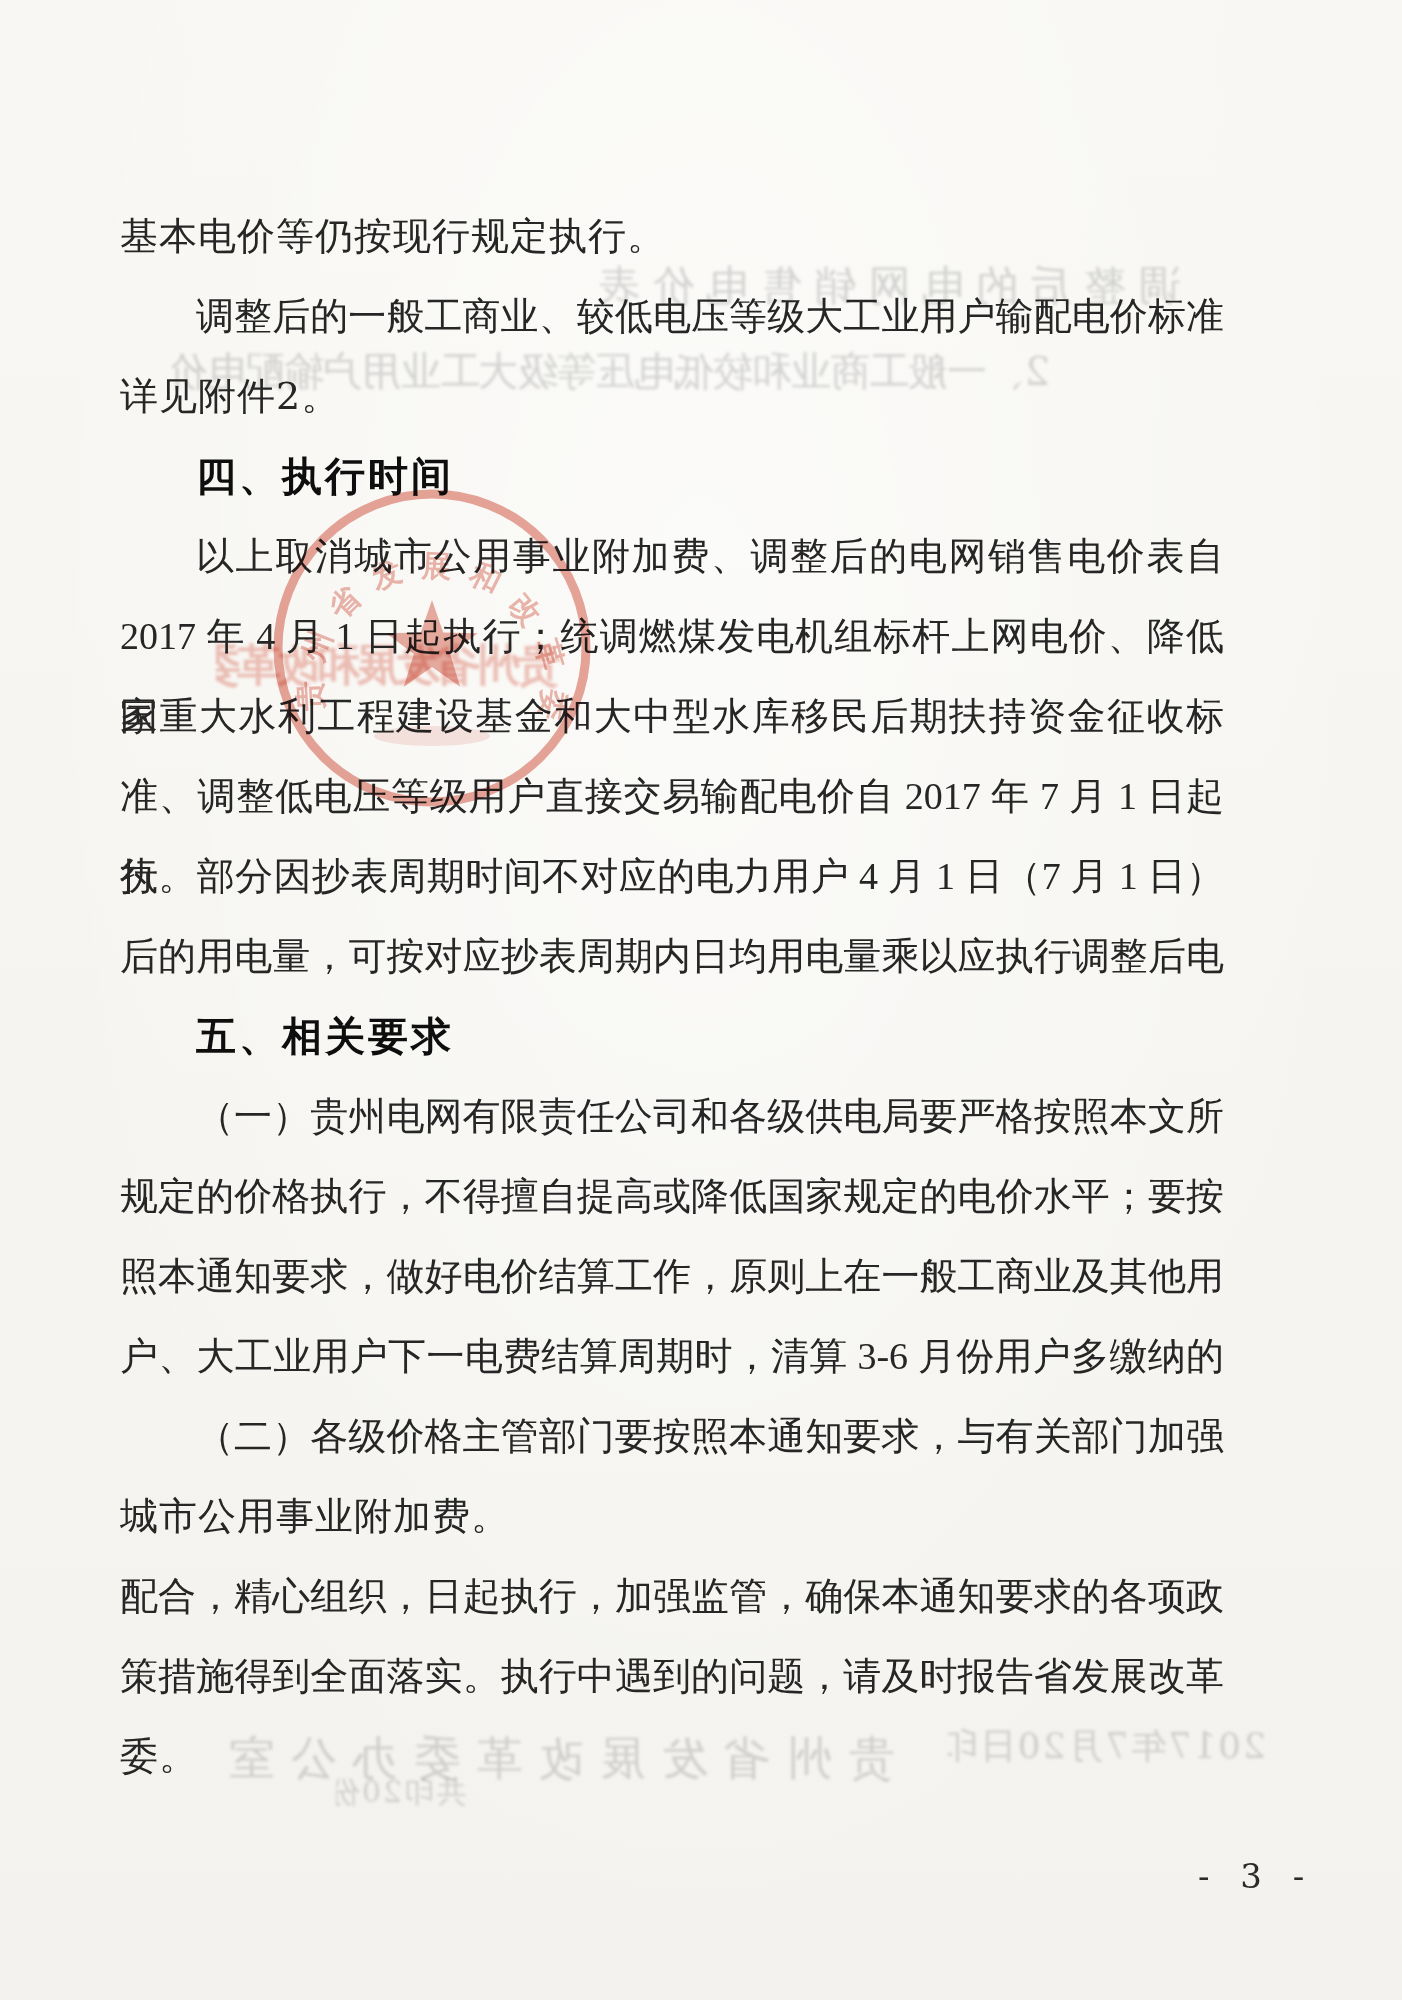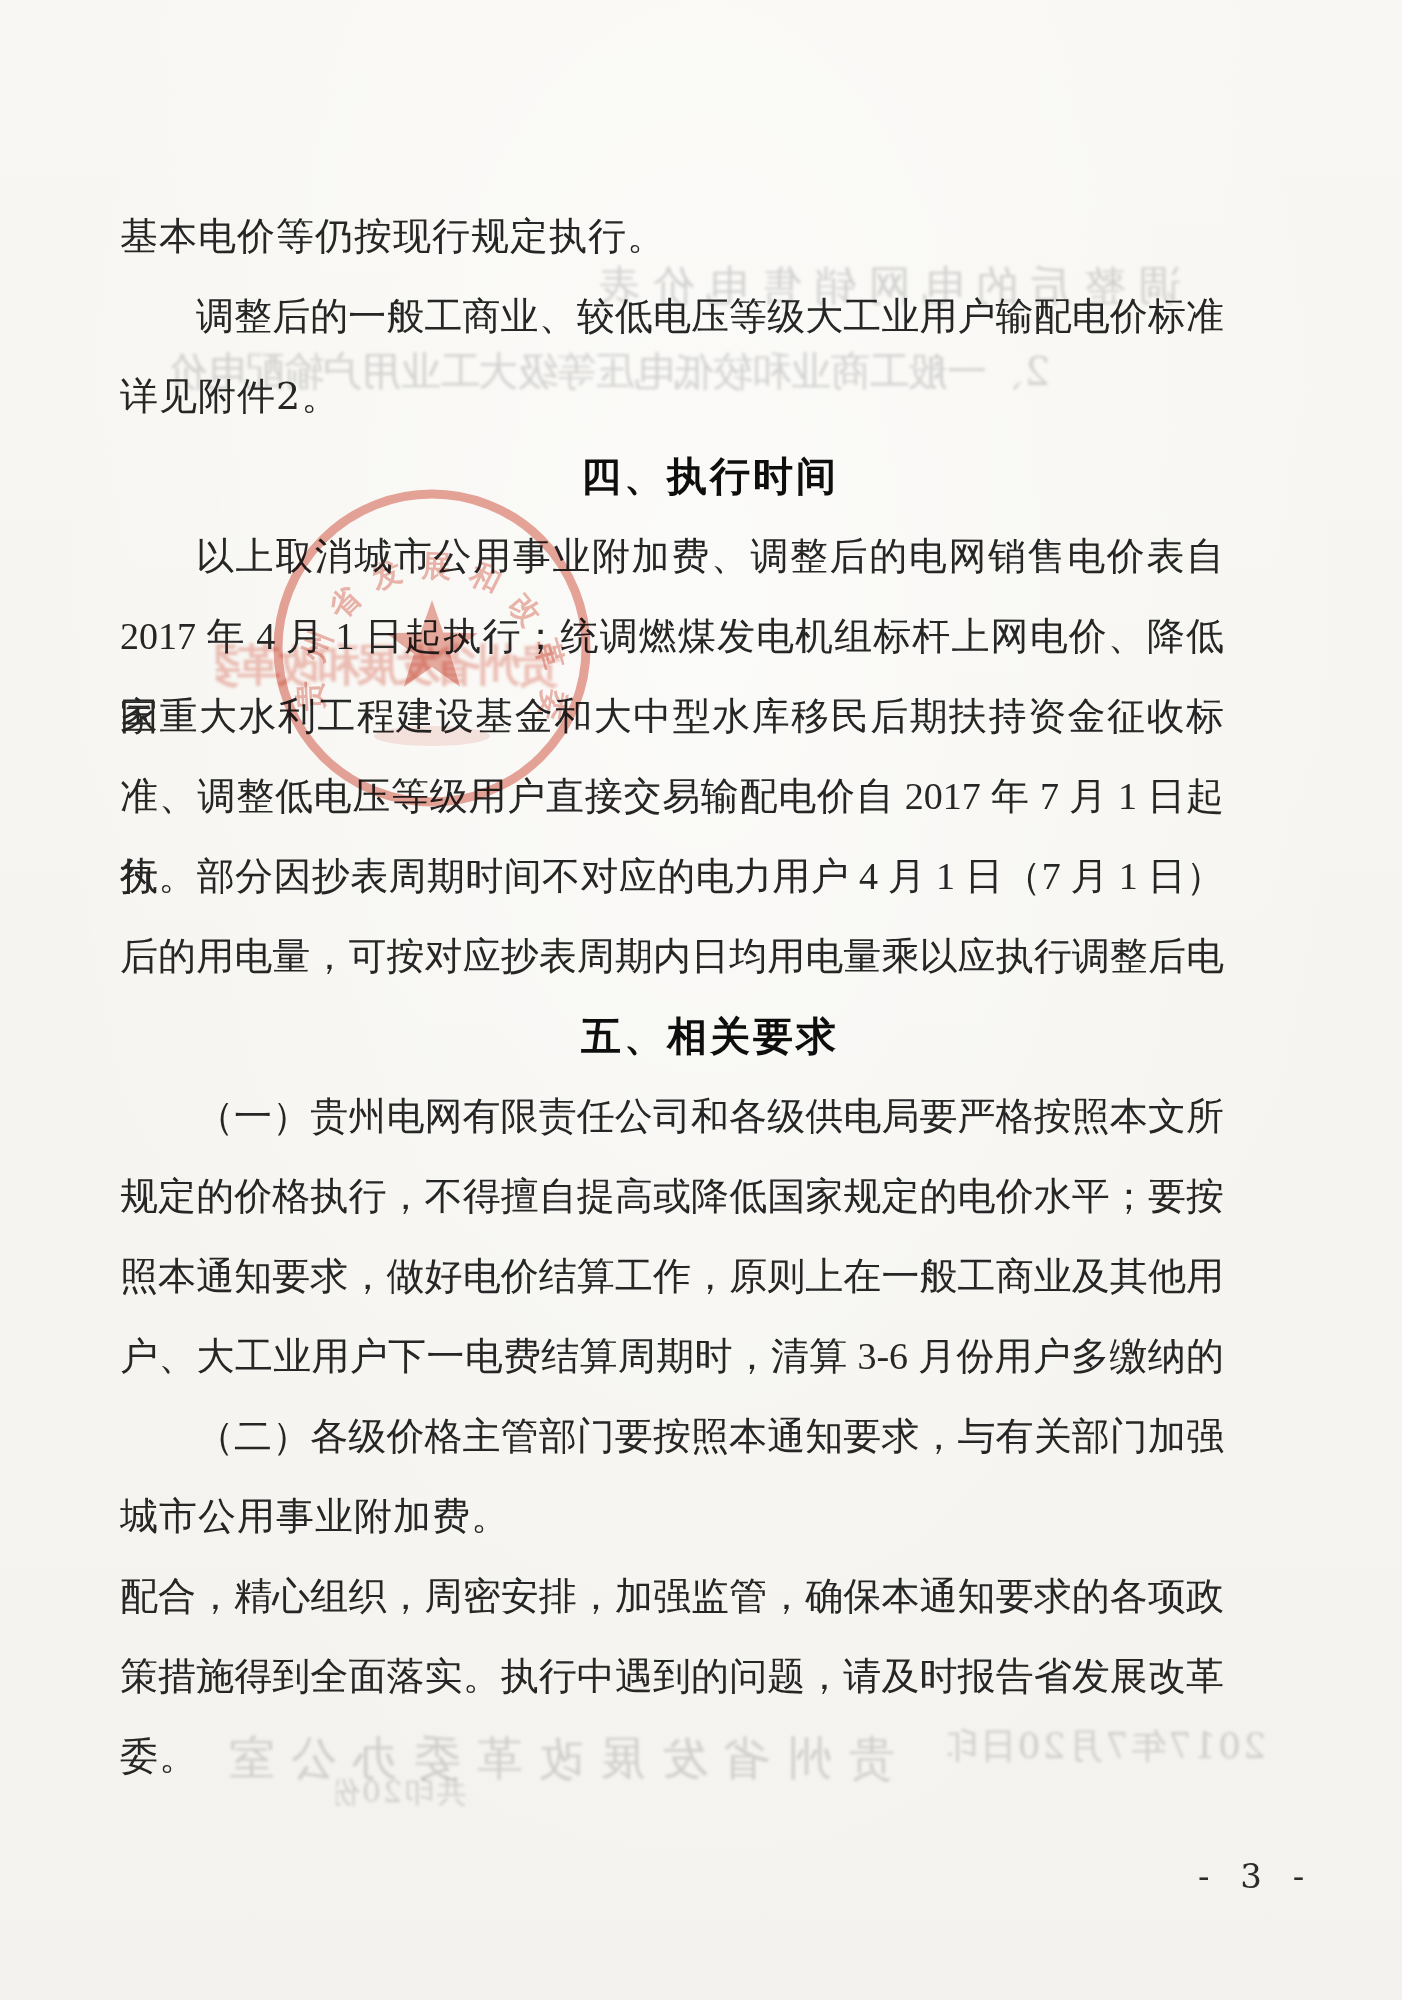--- a/index.html
+++ b/index.html
@@ -20,21 +20,21 @@
   }
   .line{
     height:80px;line-height:80px;font-size:38px;letter-spacing:1px;
     white-space:nowrap;
   }
   .j{ text-align:justify; text-align-last:justify; white-space:normal; letter-spacing:0;font-family:Liberation Serif, serif; }
   .ind{ padding-left:76px; }
   .ind.j{ padding-left:0; text-indent:76px; }
   .head{
     font-family:"DejaVu Sans", sans-serif;
-    font-weight:700;color:#0e0e0e;font-size:40px;letter-spacing:3px;text-align:center;
+    font-weight:700;color:#0e0e0e;font-size:40px;letter-spacing:3px;
   }
   .pagenum{
     position:absolute;left:1198px;top:1856px;
     font-size:34px;color:#2b2b2b;letter-spacing:10px;white-space:nowrap;
   }
   
   .stamp{
     position:absolute;left:262px;top:478px;width:340px;height:340px;
     pointer-events:none;mix-blend-mode:multiply;filter:blur(.4px);
   }
@@ -86,21 +86,21 @@
   <div class="line j">准、调整低电压等级用户直接交易输配电价自 2017 年 7 月 1 日起执</div>
   <div class="line j">行。部分因抄表周期时间不对应的电力用户 4 月 1 日（7 月 1 日）</div>
   <div class="line j">后的用电量，可按对应抄表周期内日均用电量乘以应执行调整后电</div>
   <div class="line head ind">五、相关要求</div>
   <div class="line j ind">（一）贵州电网有限责任公司和各级供电局要严格按照本文所</div>
   <div class="line j">规定的价格执行，不得擅自提高或降低国家规定的电价水平；要按</div>
   <div class="line j">照本通知要求，做好电价结算工作，原则上在一般工商业及其他用</div>
   <div class="line j">户、大工业用户下一电费结算周期时，清算 3-6 月份用户多缴纳的</div>
   <div class="line j ind">（二）各级价格主管部门要按照本通知要求，与有关部门加强</div>
   <div class="line">城市公用事业附加费。</div>
-  <div class="line j">配合，精心组织，周密安排，加强监管，确保本通知要求的各项政</div>
+  <div class="line j">配合，精心组织，日起执行，加强监管，确保本通知要求的各项政</div>
   <div class="line j">策措施得到全面落实。执行中遇到的问题，请及时报告省发展改革</div>
   <div class="line">委。</div>
 </div>
 
 <div class="stamp">
   <svg width="340" height="340" viewBox="0 0 340 340">
     <circle cx="170" cy="170" r="154" fill="none" stroke="rgba(212,84,63,.52)" stroke-width="9"></circle>
     <polygon fill="rgba(212,84,63,.48)" points="170,122 181.2,154.6 215.7,155.2 188.1,175.9 198.2,208.8 170,189 141.8,208.8 151.9,175.9 124.3,155.2 158.8,154.6"></polygon>
     <path id="arcPath" d="M 62,240 A 112,112 0 1 1 278,240" fill="none"></path>
     <text font-size="30" fill="rgba(212,84,63,.42)" letter-spacing="3" font-family="DejaVu Sans, sans-serif" font-weight="700">

